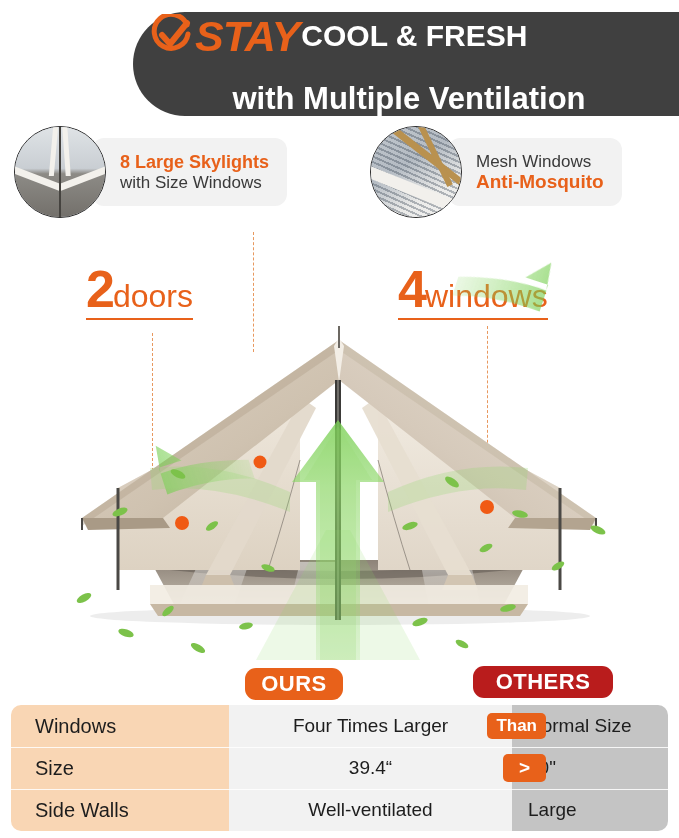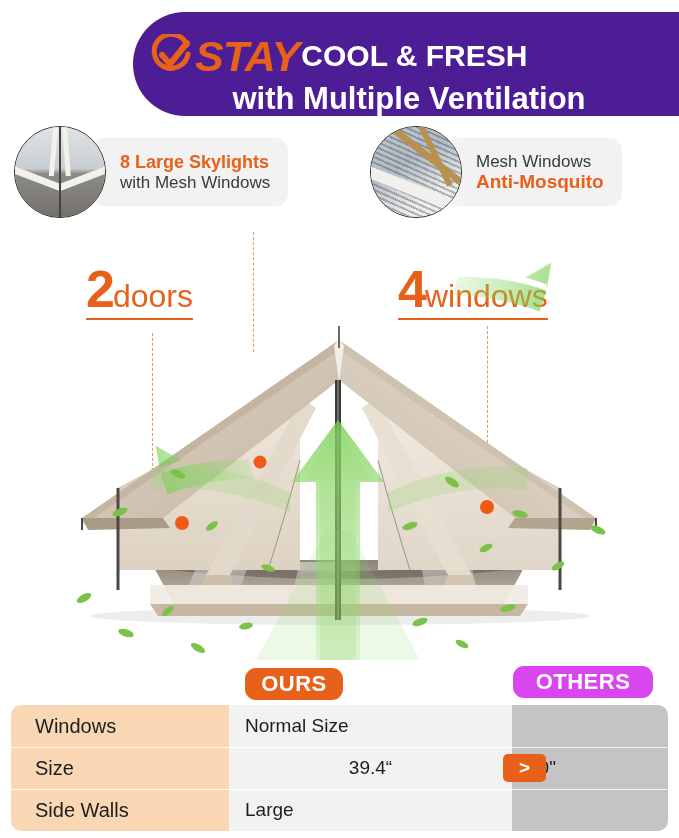--- a/index.html
+++ b/index.html
@@ -10,25 +10,25 @@
     position:relative;
     overflow:hidden;
     -webkit-font-smoothing:antialiased;
   }
 
   
   .banner {
     position:absolute;
     left:133px; top:12px;
     width:546px; height:104px;
-    background:#4c1d95;
+    background:#404040;
     border-radius:52px 0 0 52px;
     display:flex;
     flex-direction:column;
-    justify-content:flex-end;
+    justify-content:space-between;
     padding-left:16px;
   }
   .banner-row1 { display:flex; align-items:center; height:48px; }
   .logo-mark { width:44px; height:44px; flex:none; position:relative; margin-right:2px; }
   .logo-mark svg { display:block; }
   .stay {
     font-size:43px; font-weight:bold; font-style:italic;
     color:#E8611A; letter-spacing:-1px; line-height:1;
   }
   .coolfresh {
@@ -99,21 +99,21 @@
   
   .scene { position:absolute; left:0; top:230px; width:679px; height:430px; }
 
   
   .pill {
     position:absolute; height:32px; border-radius:11px;
     display:flex; align-items:center; justify-content:center;
     color:#fff; font-size:22px; font-weight:bold; letter-spacing:.5px;
   }
   #pill-ours   { left:245px; top:668px; width:98px; background:#E8611A; }
-  #pill-others { left:513px; top:666px; width:140px; background:#d946ef; }
+  #pill-others { left:473px; top:666px; width:140px; background:#b91c1c; }
 
   
   .cmp { position:absolute; left:11px; top:705px; width:657px; height:126px;
          border-radius:10px; overflow:hidden; }
   .cmp-bg { position:absolute; inset:0; display:flex; }
   .cmp-col-left  { width:218px; background:#F9D6B4; }
   .cmp-col-mid   { width:283px; background:#F2F2F2; }
   .cmp-col-right { flex:1;      background:#C4C4C4; }
 
   .cmp-rows { position:absolute; inset:0; display:flex; flex-direction:column; }
@@ -159,21 +159,21 @@
     <div class="ph1">
       <div class="band v1"></div>
         <div class="band v2"></div>
       <div class="band d1"></div>
         <div class="band d2"></div>
       <div class="pole"></div>
     </div>
   </div>
   <div class="callout-pill">
     <span class="callout-line-a">8 Large Skylights</span>
-    <span class="callout-line-b">with Mesh Windows</span>
+    <span class="callout-line-b">with Size Windows</span>
   </div>
 </div>
 
 <div class="callout" id="callout-right">
   <div class="callout-photo">
     <div class="ph2">
       <div class="mesh"></div>
       <div class="strap s1"></div>
         <div class="strap s2"></div>
         <div class="strap s3"></div>
@@ -343,30 +343,37 @@
 <div class="cmp">
   <div class="cmp-bg">
     <div class="cmp-col-left"></div>
     <div class="cmp-col-mid"></div>
     <div class="cmp-col-right"></div>
   </div>
 
   <div class="cmp-rows">
     <div class="cmp-row">
       <div class="cell-label">Windows</div>
+      <div class="cell-ours">
+        <span class="cell-ours-txt">Four Times Larger</span>
+        <span class="vs-badge">Than</span>
+      </div>
       <div class="cell-other">Normal Size</div>
     </div>
 
     <div class="cmp-row">
       <div class="cell-label">Size</div>
       <div class="cell-ours">
         <span class="cell-ours-txt">39.4“</span>
         <span class="vs-badge arrow">&gt;</span>
       </div>
       <div class="cell-other">20"</div>
     </div>
 
     <div class="cmp-row">
       <div class="cell-label">Side Walls</div>
+      <div class="cell-ours">
+        <span class="cell-ours-txt">Well-ventilated</span>
+      </div>
       <div class="cell-other">Large</div>
     </div>
   </div>
 </div>
 
 </body></html>

